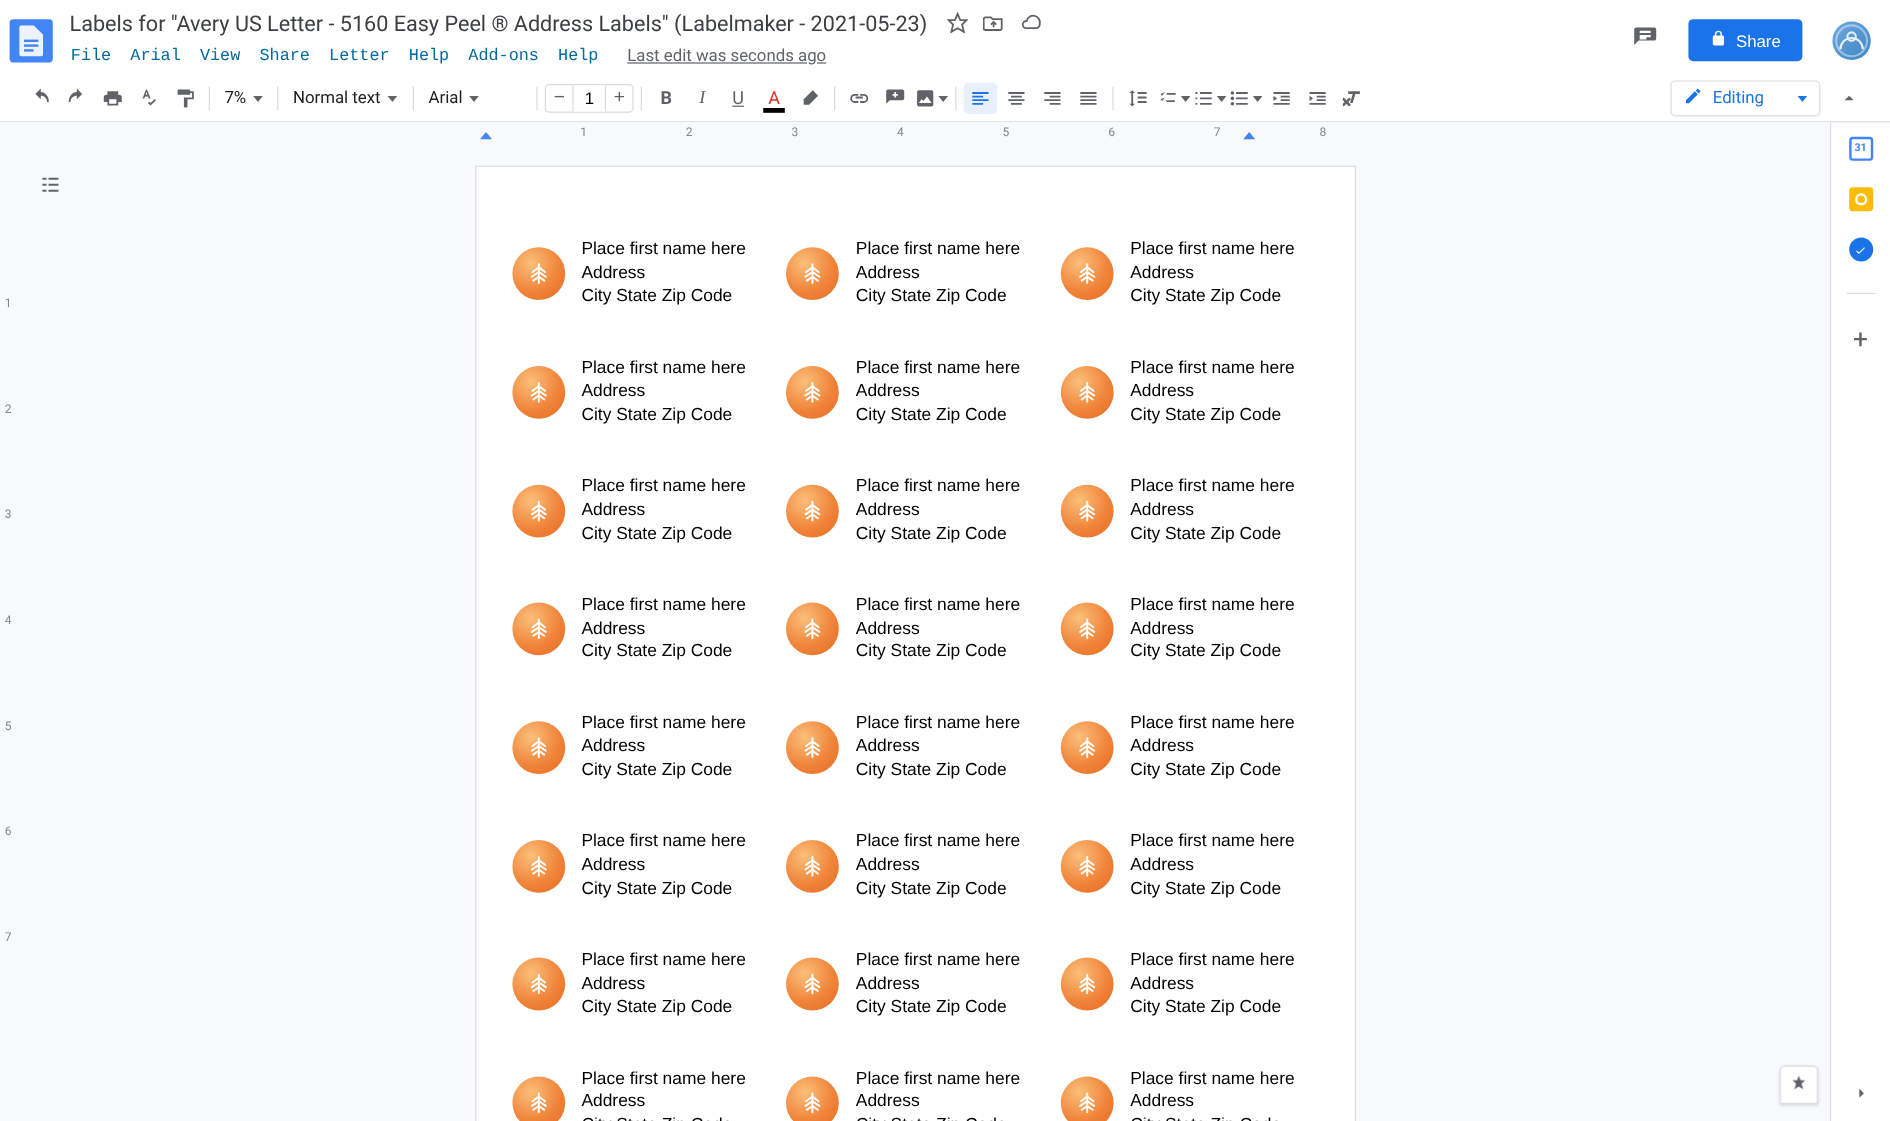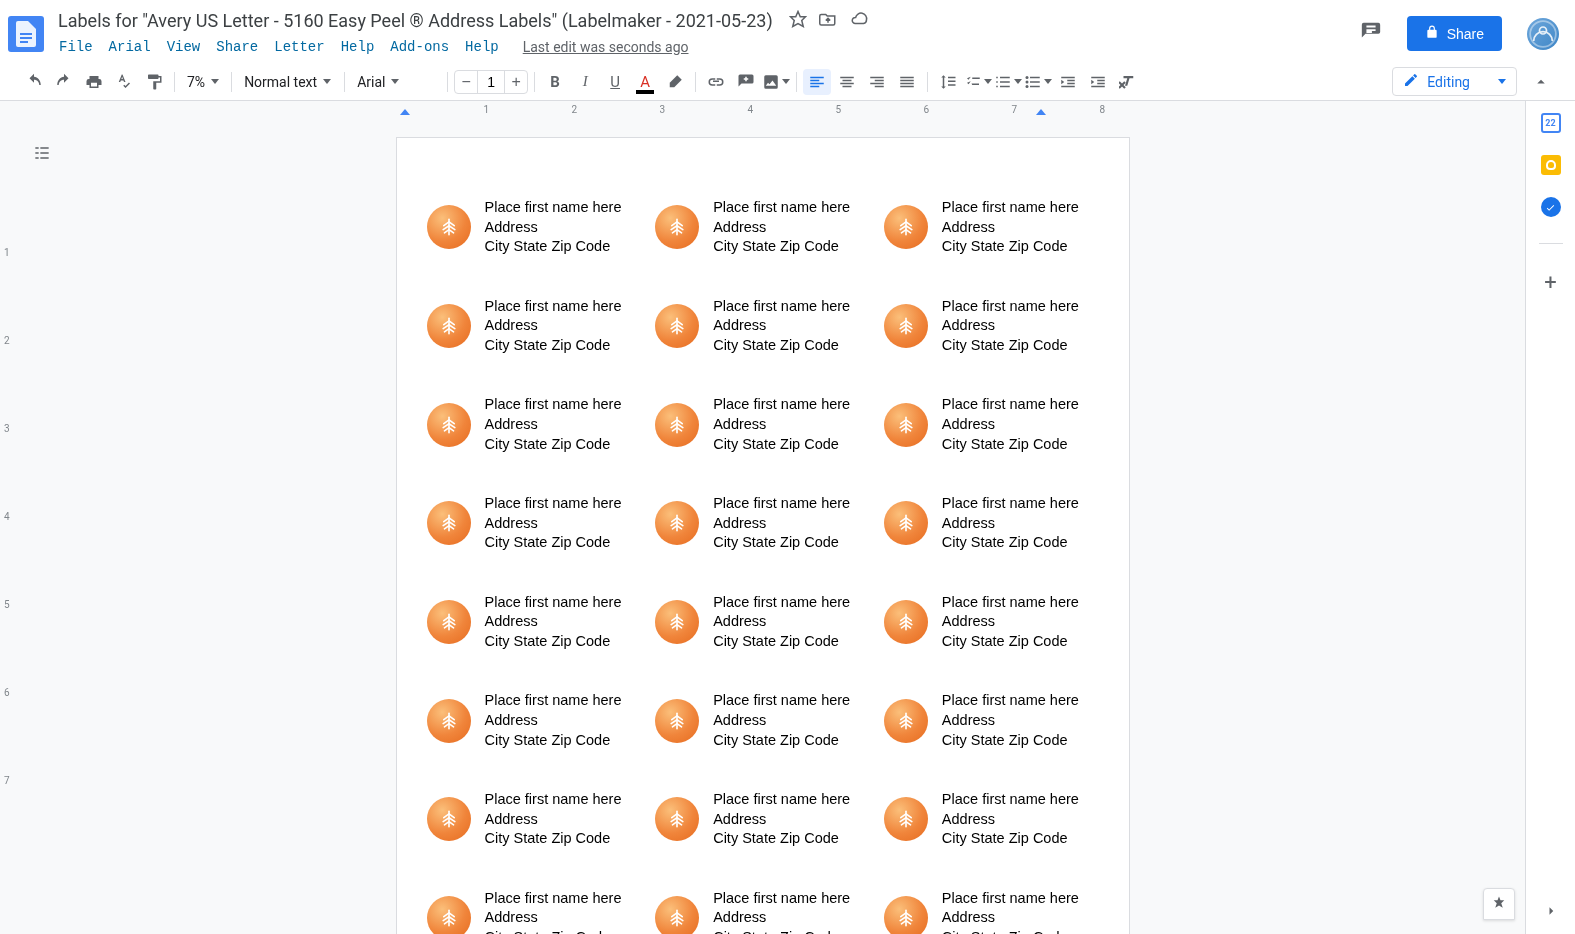--- a/index.html
+++ b/index.html
@@ -733,21 +733,21 @@
                 <div>Address</div>
                 <div>City State Zip Code</div>
               </div>
             </div>
           </div>
       </div>
     </div>
   </div>
 
   <div class="side-panel">
-    <div class="side-icon" style="background:linear-gradient(#fff,#fff);border:2px solid #4285f4;border-radius:3px;display:flex;align-items:center;justify-content:center;font-size:9px;color:#4285f4;font-weight:bold">22</div>
+    <div class="side-icon" style="background:linear-gradient(#fff,#fff);border:2px solid #4285f4;border-radius:3px;display:flex;align-items:center;justify-content:center;font-size:9px;color:#4285f4;font-weight:bold">31</div>
     <div class="side-icon" style="background:#fbbc04;border-radius:3px;position:relative">
         <div style="position:absolute;inset:5px;border:2px solid #fff;border-radius:50% 50% 40% 40%"></div>
       </div>
     <div class="side-icon" style="background:#1a73e8;border-radius:50%;display:flex;align-items:center;justify-content:center">
         <svg width="11" height="11" viewBox="0 0 24 24" fill="#fff">
           <path d="M9 16.2l-3.5-3.5L4 14.2 9 19 20 8l-1.5-1.5z"></path>
         </svg>
       </div>
     <div class="side-sep"></div>
     <div style="color:#5f6368;font-size:22px;cursor:pointer">+</div>

